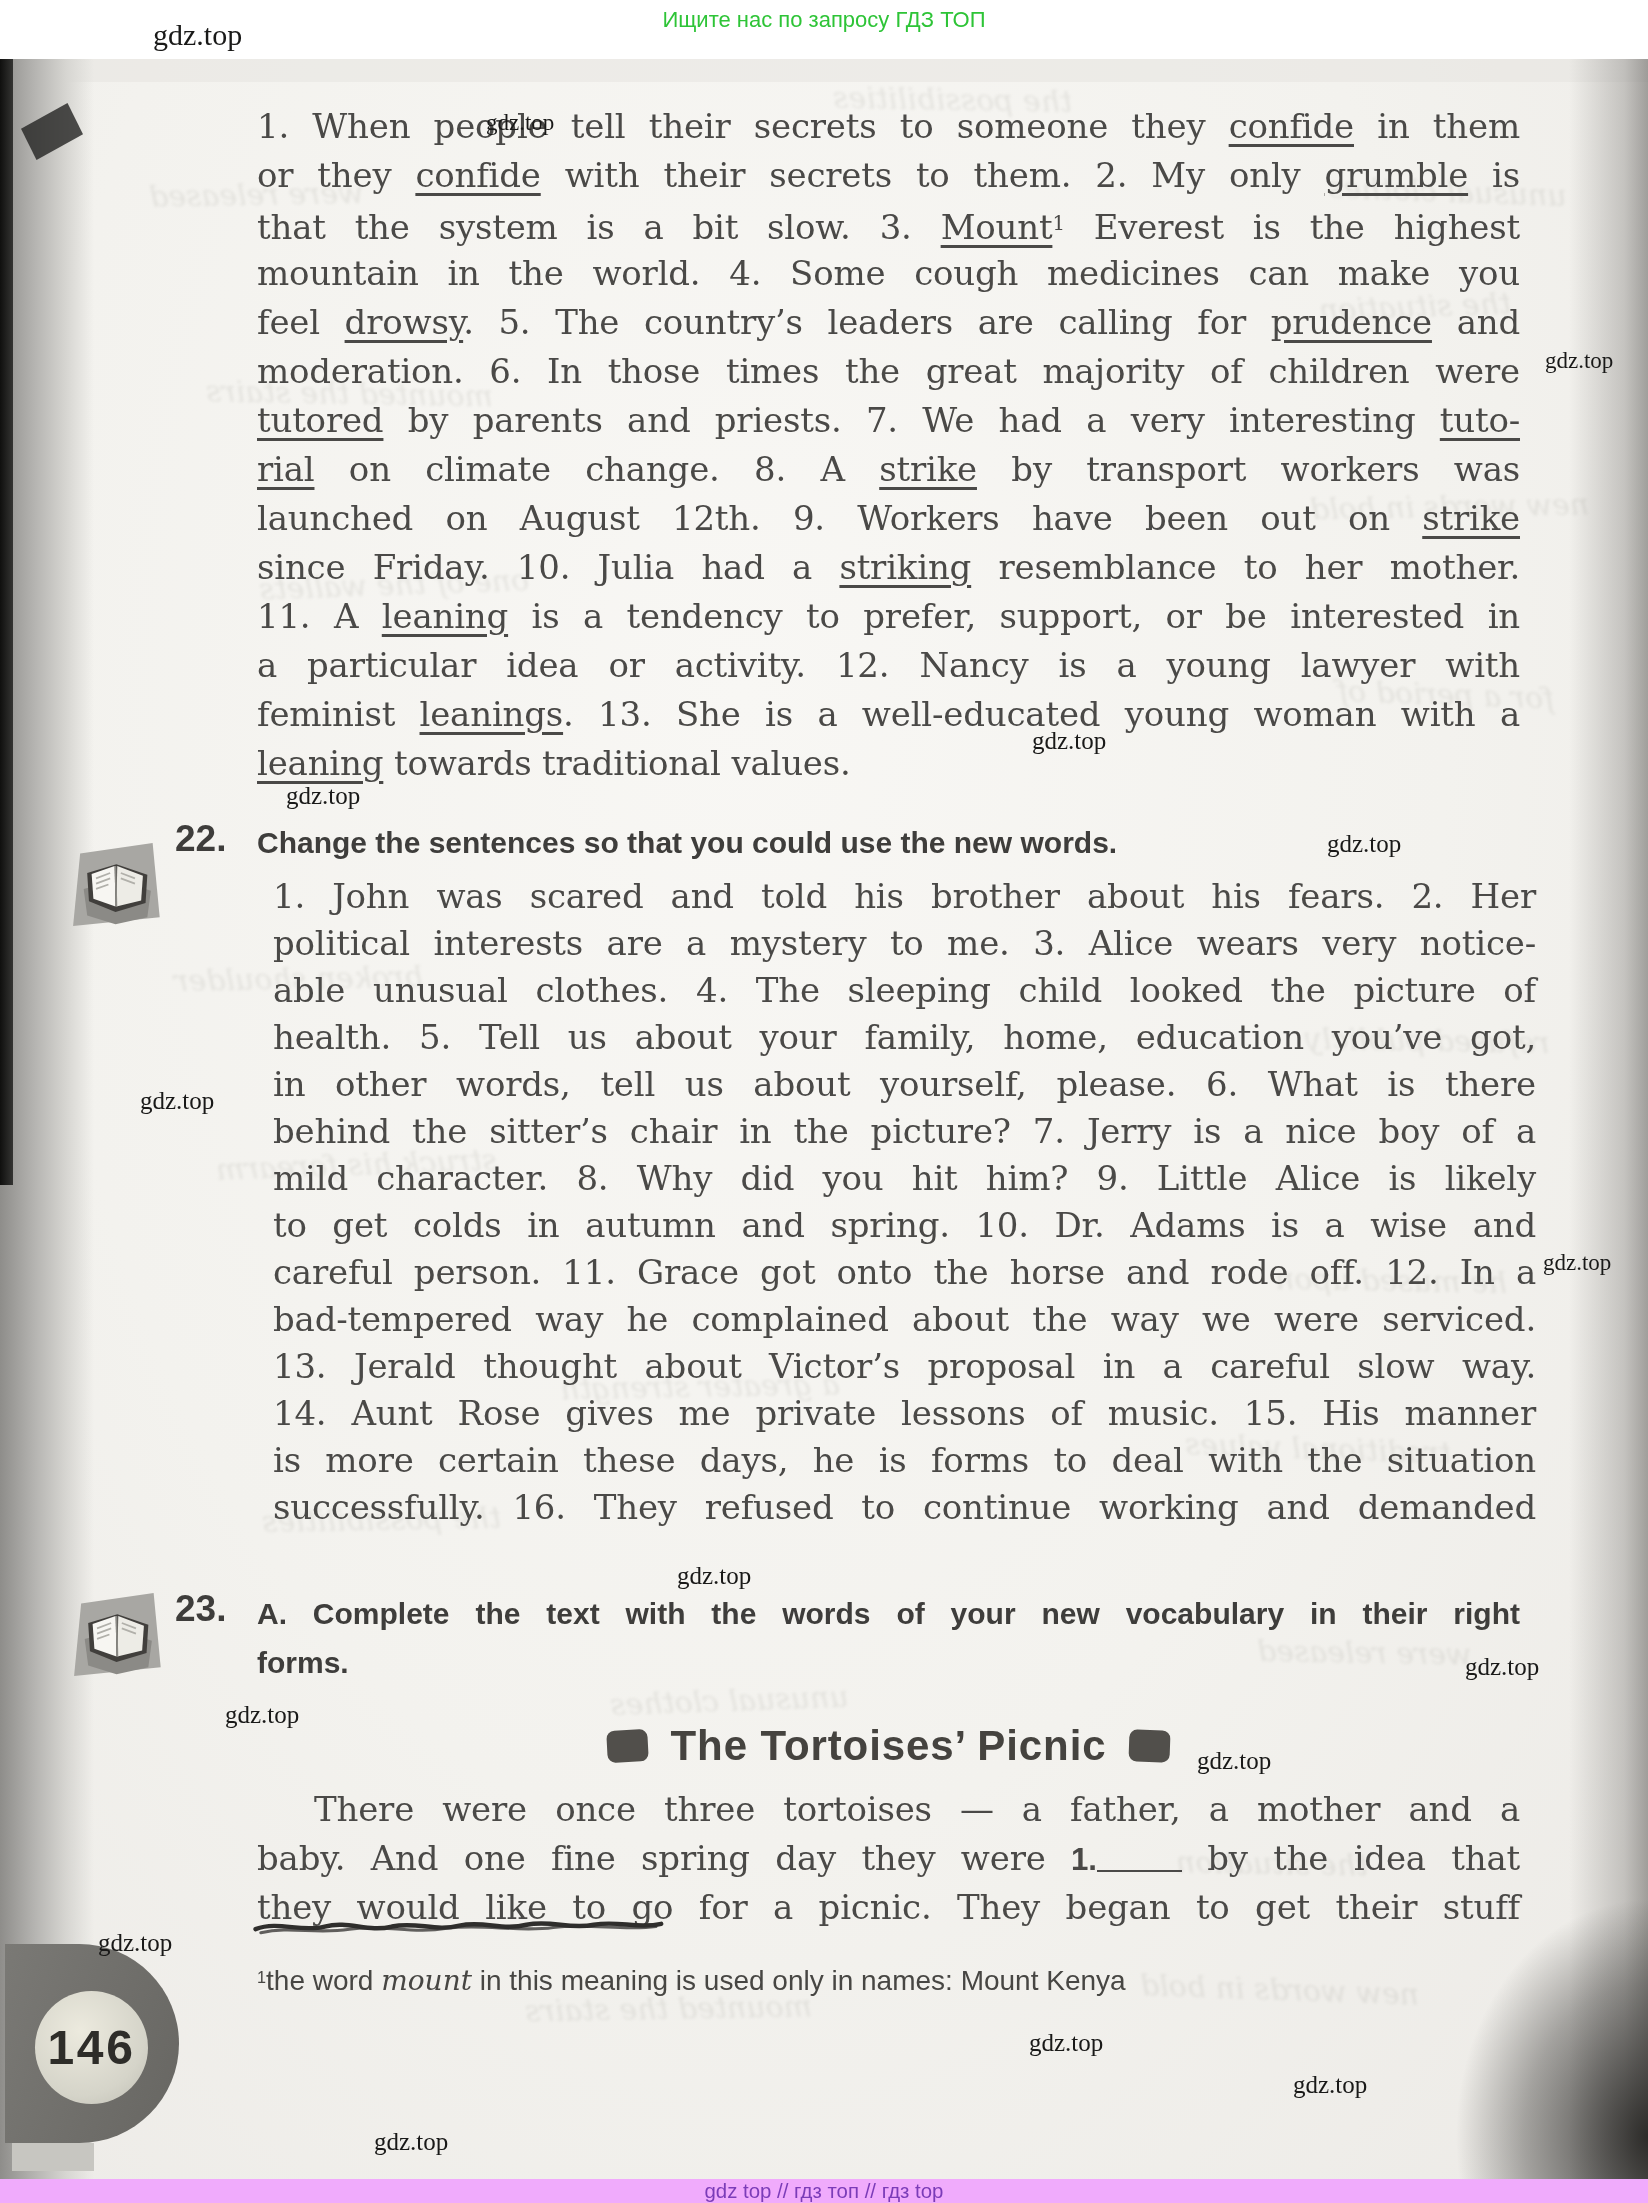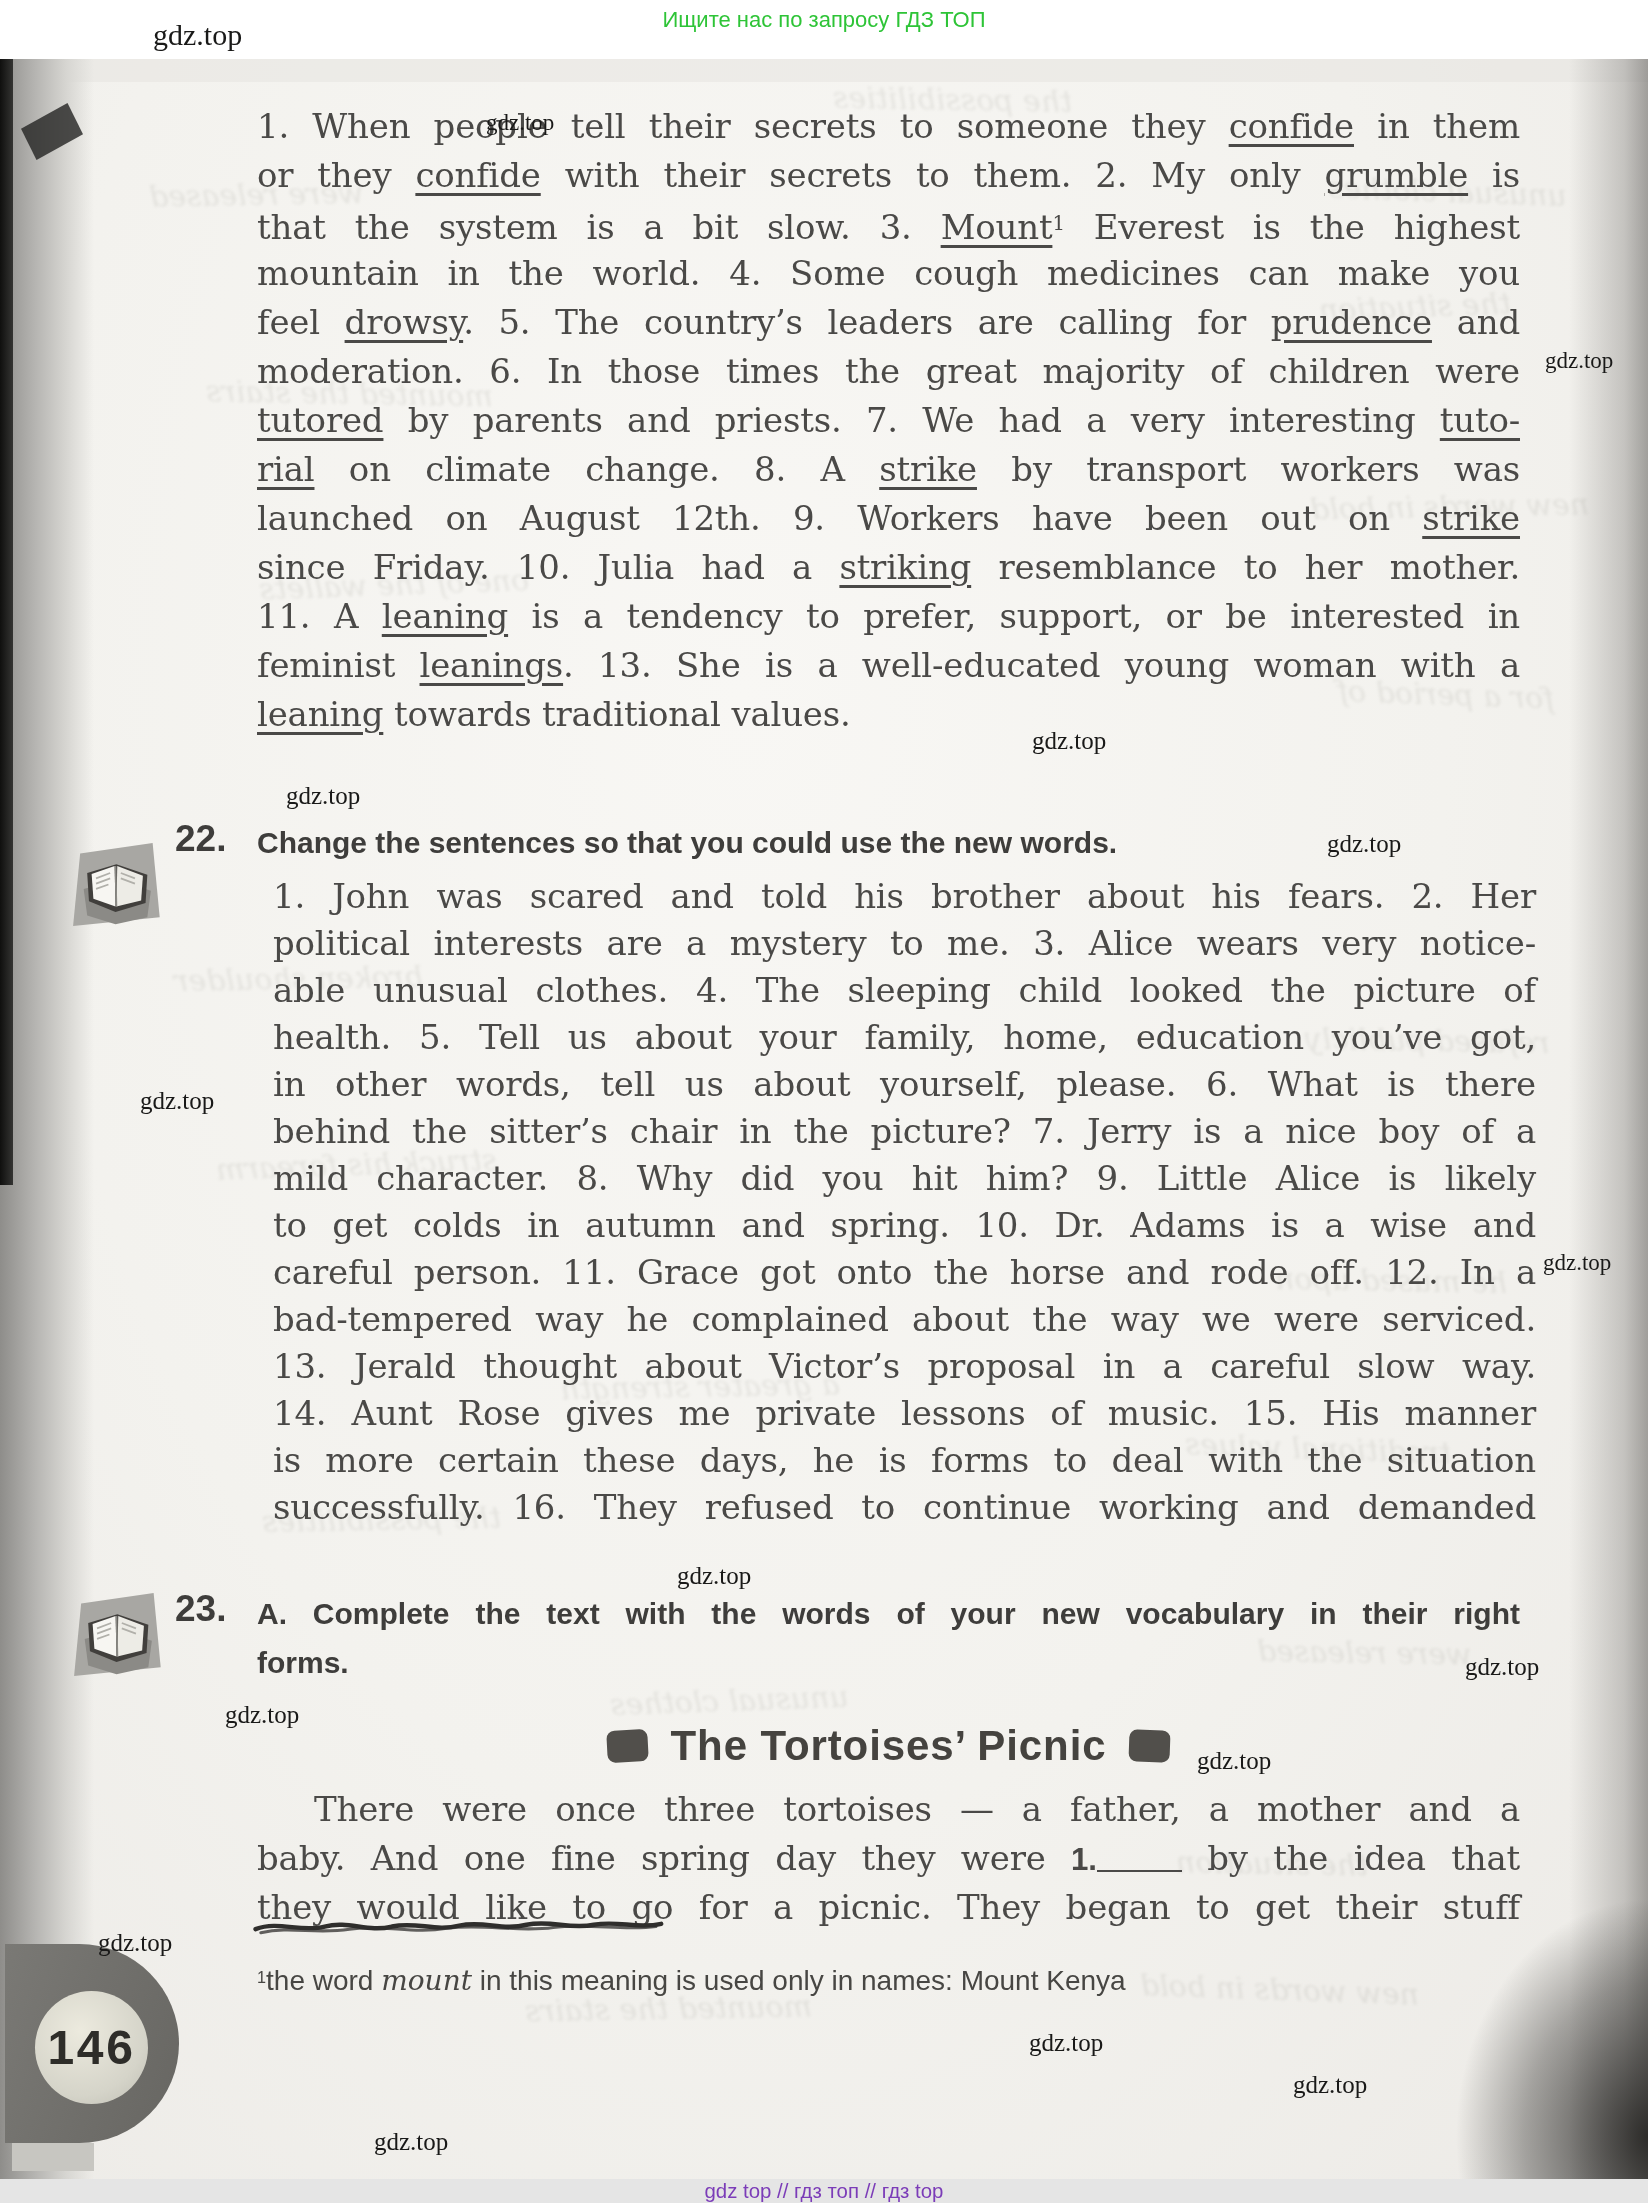--- a/index.html
+++ b/index.html
@@ -1,21 +1,21 @@
 <!DOCTYPE html>
 <html style="font-size:14px"><head>
 <meta charset="utf-8">
 <style>
   html,body{margin:0;padding:0;background:#ffffff;}
   .canvas{position:relative;width:1648px;height:2203px;overflow:hidden;
           font-family:"Liberation Sans",sans-serif;}
   
   .top-strip{position:absolute;left:0;top:0;width:1648px;height:59px;background:#ffffff;text-align:center;}
   .promo-top{display:inline-block;margin-top:7px;font-size:22px;font-weight:400;}
-  .bottom-strip{position:absolute;left:0;top:2179px;width:1648px;height:24px;background:#e5e5e5;text-align:center;}
+  .bottom-strip{position:absolute;left:0;top:2179px;width:1648px;height:24px;background:#f0abfc;text-align:center;}
   .promo-bottom{display:inline-block;margin-top:0.9px;font-size:20.4px;font-weight:500;}
   
   .page{position:absolute;left:0;top:59px;width:1648px;height:2121px;
         background:radial-gradient(ellipse at 45% 30%, #f8f7f4 0%, #f3f2ee 55%, #eceae6 100%);}
   .page-topband{position:absolute;left:0;top:59px;width:1648px;height:23px;background:#e5e4e0;opacity:.55;}
   .left-col{position:absolute;left:0;top:59px;width:94px;height:2121px;
         background:linear-gradient(90deg,#8e8d8a 0%,#b3b2af 35%,#d6d5d1 70%,rgba(244,243,239,0) 100%);}
   .spine-dark{position:absolute;left:0;top:59px;width:13.3px;height:1126px;
         background:linear-gradient(90deg,#0f0f0e,#343432);}
   .topleft-mark{position:absolute;left:21px;top:103px;width:62px;height:57px;background:#232322;opacity:.8;
@@ -143,20 +143,21 @@
       <div class="line"><span>or they </span><span class="u">confide</span><span> with their secrets to them. 2. My only </span><span class="u">grumble</span><span> is</span></div>
       <div class="line"><span>that the system is a bit slow. 3. </span><span class="u">Mount</span><span class="sup">1</span><span> Everest is the highest</span></div>
       <div class="line"><span>mountain in the world. 4. Some cough medicines can make you</span></div>
       <div class="line"><span>feel </span><span class="u">drowsy</span><span>. 5. The country’s leaders are calling for </span><span class="u">prudence</span><span> and</span></div>
       <div class="line"><span>moderation. 6. In those times the great majority of children were</span></div>
       <div class="line"><span class="u">tutored</span><span> by parents and priests. 7. We had a very interesting </span><span class="u">tuto-</span></div>
       <div class="line"><span class="u">rial</span><span> on climate change. 8. A </span><span class="u">strike</span><span> by transport workers was</span></div>
       <div class="line"><span>launched on August 12th. 9. Workers have been out on </span><span class="u">strike</span></div>
       <div class="line"><span>since Friday. 10. Julia had a </span><span class="u">striking</span><span> resemblance to her mother.</span></div>
       <div class="line"><span>11. A </span><span class="u">leaning</span><span> is a tendency to prefer, support, or be interested in</span></div>
+      <div class="line"><span>a particular idea or activity. 12. Nancy is a young lawyer with</span></div>
       <div class="line"><span>feminist </span><span class="u">leanings</span><span>. 13. She is a well-educated young woman with a</span></div>
       <div class="line last"><span class="u">leaning</span><span> towards traditional values.</span></div>
     </div>
 
   <div class="ex-header ex22">
     <span class="ex-num">22.</span>
     <span class="ex-title">Change the sentences so that you could use the new words.</span>
   </div>
   <div class="textcol ex22-body">
       <div class="line"><span>1. John was scared and told his brother about his fears. 2. Her</span></div>

